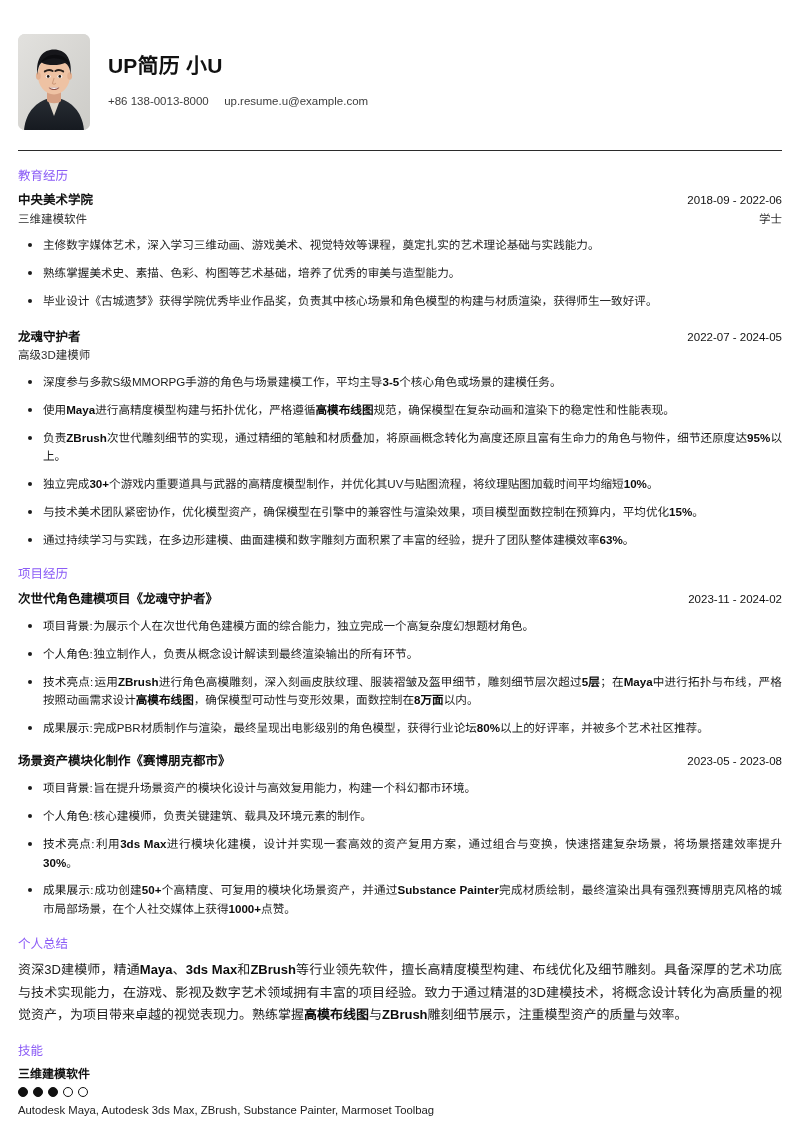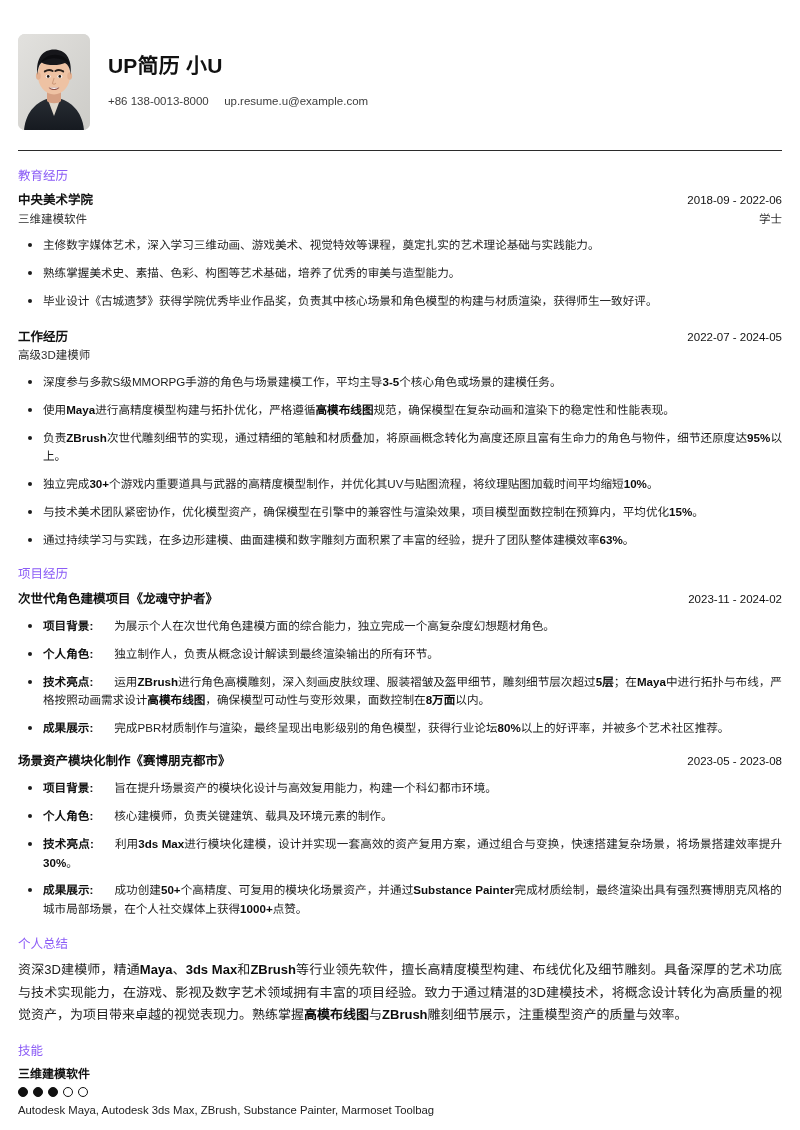--- a/index.html
+++ b/index.html
@@ -125,23 +125,23 @@
     content: "";
     position: absolute;
     left: 10px;
     top: 7px;
     width: 4px;
     height: 4px;
     border-radius: 50%;
     background: #1d1d1d;
   }
   .blabel {
-    font-weight: bold;
-    color: #111111;
-    margin-right: 21px;
+    font-weight: normal;
+    color: #111111;
+    margin-right: 1px;
   }
   b, strong { font-weight: bold; color: #0d0d0d; }
 
   
   .summary {
     font-size: 13px;
     line-height: 1.72;
     color: #1d1d1d;
     text-align: justify;
     margin: 7px 0 0 0;
@@ -255,21 +255,21 @@
         <li>熟练掌握美术史、素描、色彩、构图等艺术基础，培养了优秀的审美与造型能力。</li>
         <li>毕业设计《古城遗梦》获得学院优秀毕业作品奖，负责其中核心场景和角色模型的构建与材质渲染，获得师生一致好评。</li>
       </ul>
     </div>
   </div>
 
   <div class="section">
 
     <div class="entry">
       <div class="entry-row">
-        <span class="entry-org">工作经历</span>
+        <span class="entry-org">龙魂守护者</span>
         <span class="entry-date">2022-07 - 2024-05</span>
       </div>
       <div class="entry-row">
         <span class="entry-sub">高级3D建模师</span>
         <span class="entry-degree"></span>
       </div>
       <ul class="bullets">
         <li>深度参与多款S级MMORPG手游的角色与场景建模工作，平均主导<b>3-5</b>个核心角色或场景的建模任务。</li>
         <li>使用<b>Maya</b>进行高精度模型构建与拓扑优化，严格遵循<b>高模布线图</b>规范，确保模型在复杂动画和渲染下的稳定性和性能表现。</li>
         <li>负责<b>ZBrush</b>次世代雕刻细节的实现，通过精细的笔触和材质叠加，将原画概念转化为高度还原且富有生命力的角色与物件，细节还原度达<b>95%</b>以上。</li>

